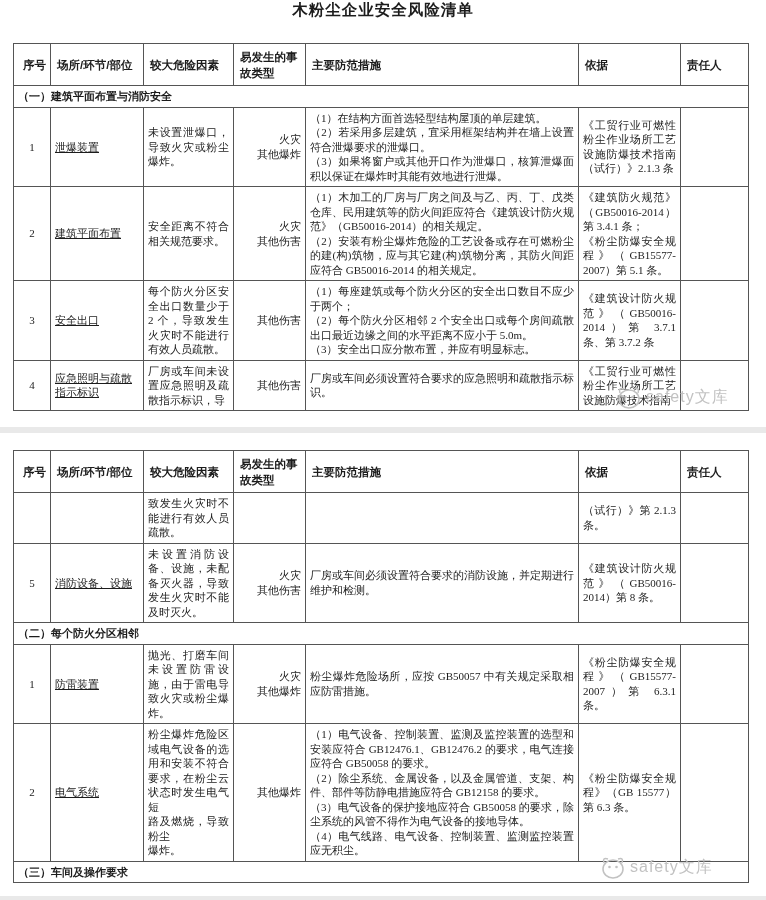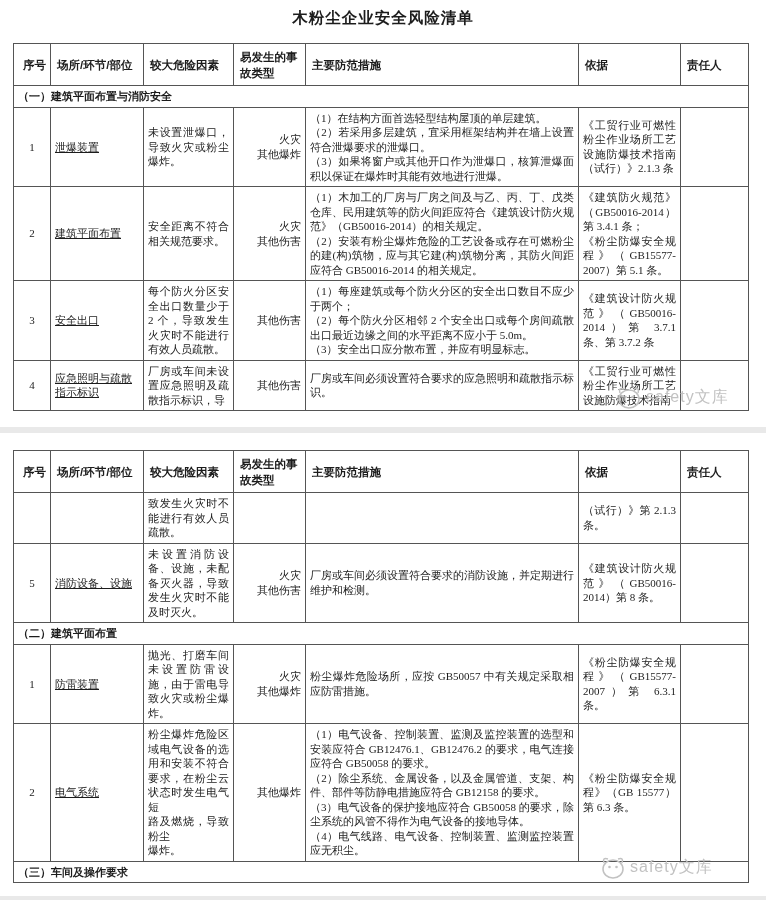--- a/index.html
+++ b/index.html
@@ -6,21 +6,21 @@
   html, body { background: #ffffff; }
   #page {
     position: relative;
     width: 766px; height: 900px;
     background: #ffffff;
     overflow: hidden;
     font-family: "Liberation Serif", "DejaVu Serif", serif;
     color: #1c1c1c;
   }
   .doc-title {
-    position: absolute; top: 8px; left: 0; width: 766px;
+    position: absolute; top: 0; left: 0; width: 766px;
     text-align: center;
     font-size: 15.5px; font-weight: bold;
     letter-spacing: 1px;
     font-family: "Liberation Serif", "DejaVu Serif", serif;
   }
   table.risk {
     position: absolute;
     left: 13px; width: 735px;
     border-collapse: collapse;
     table-layout: fixed;
@@ -196,21 +196,21 @@
           <td class="c0">5</td>
           <td class="c1">消防设备、设施</td>
           <td class="c2">未设置消防设备、设施，未配备灭火器，导致发生火灾时不能及时灭火。</td>
           <td class="c3">火灾
 其他伤害</td>
           <td class="c4">厂房或车间必须设置符合要求的消防设施，并定期进行维护和检测。</td>
           <td class="c5">《建筑设计防火规范》（GB50016-2014）第 8 条。</td>
           <td class="c6"></td>
         </tr>
         <tr>
-          <td colspan="7" class="section">（二）建筑平面布置</td>
+          <td colspan="7" class="section">（二）每个防火分区相邻</td>
         </tr>
         <tr>
           <td class="c0">1</td>
           <td class="c1">防雷装置</td>
           <td class="c2">抛光、打磨车间未设置防雷设施，由于雷电导致火灾或粉尘爆炸。</td>
           <td class="c3">火灾
 其他爆炸</td>
           <td class="c4">粉尘爆炸危险场所，应按 GB50057 中有关规定采取相应防雷措施。</td>
           <td class="c5">《粉尘防爆安全规程》（GB15577-2007）第 6.3.1 条。</td>
           <td class="c6"></td>

